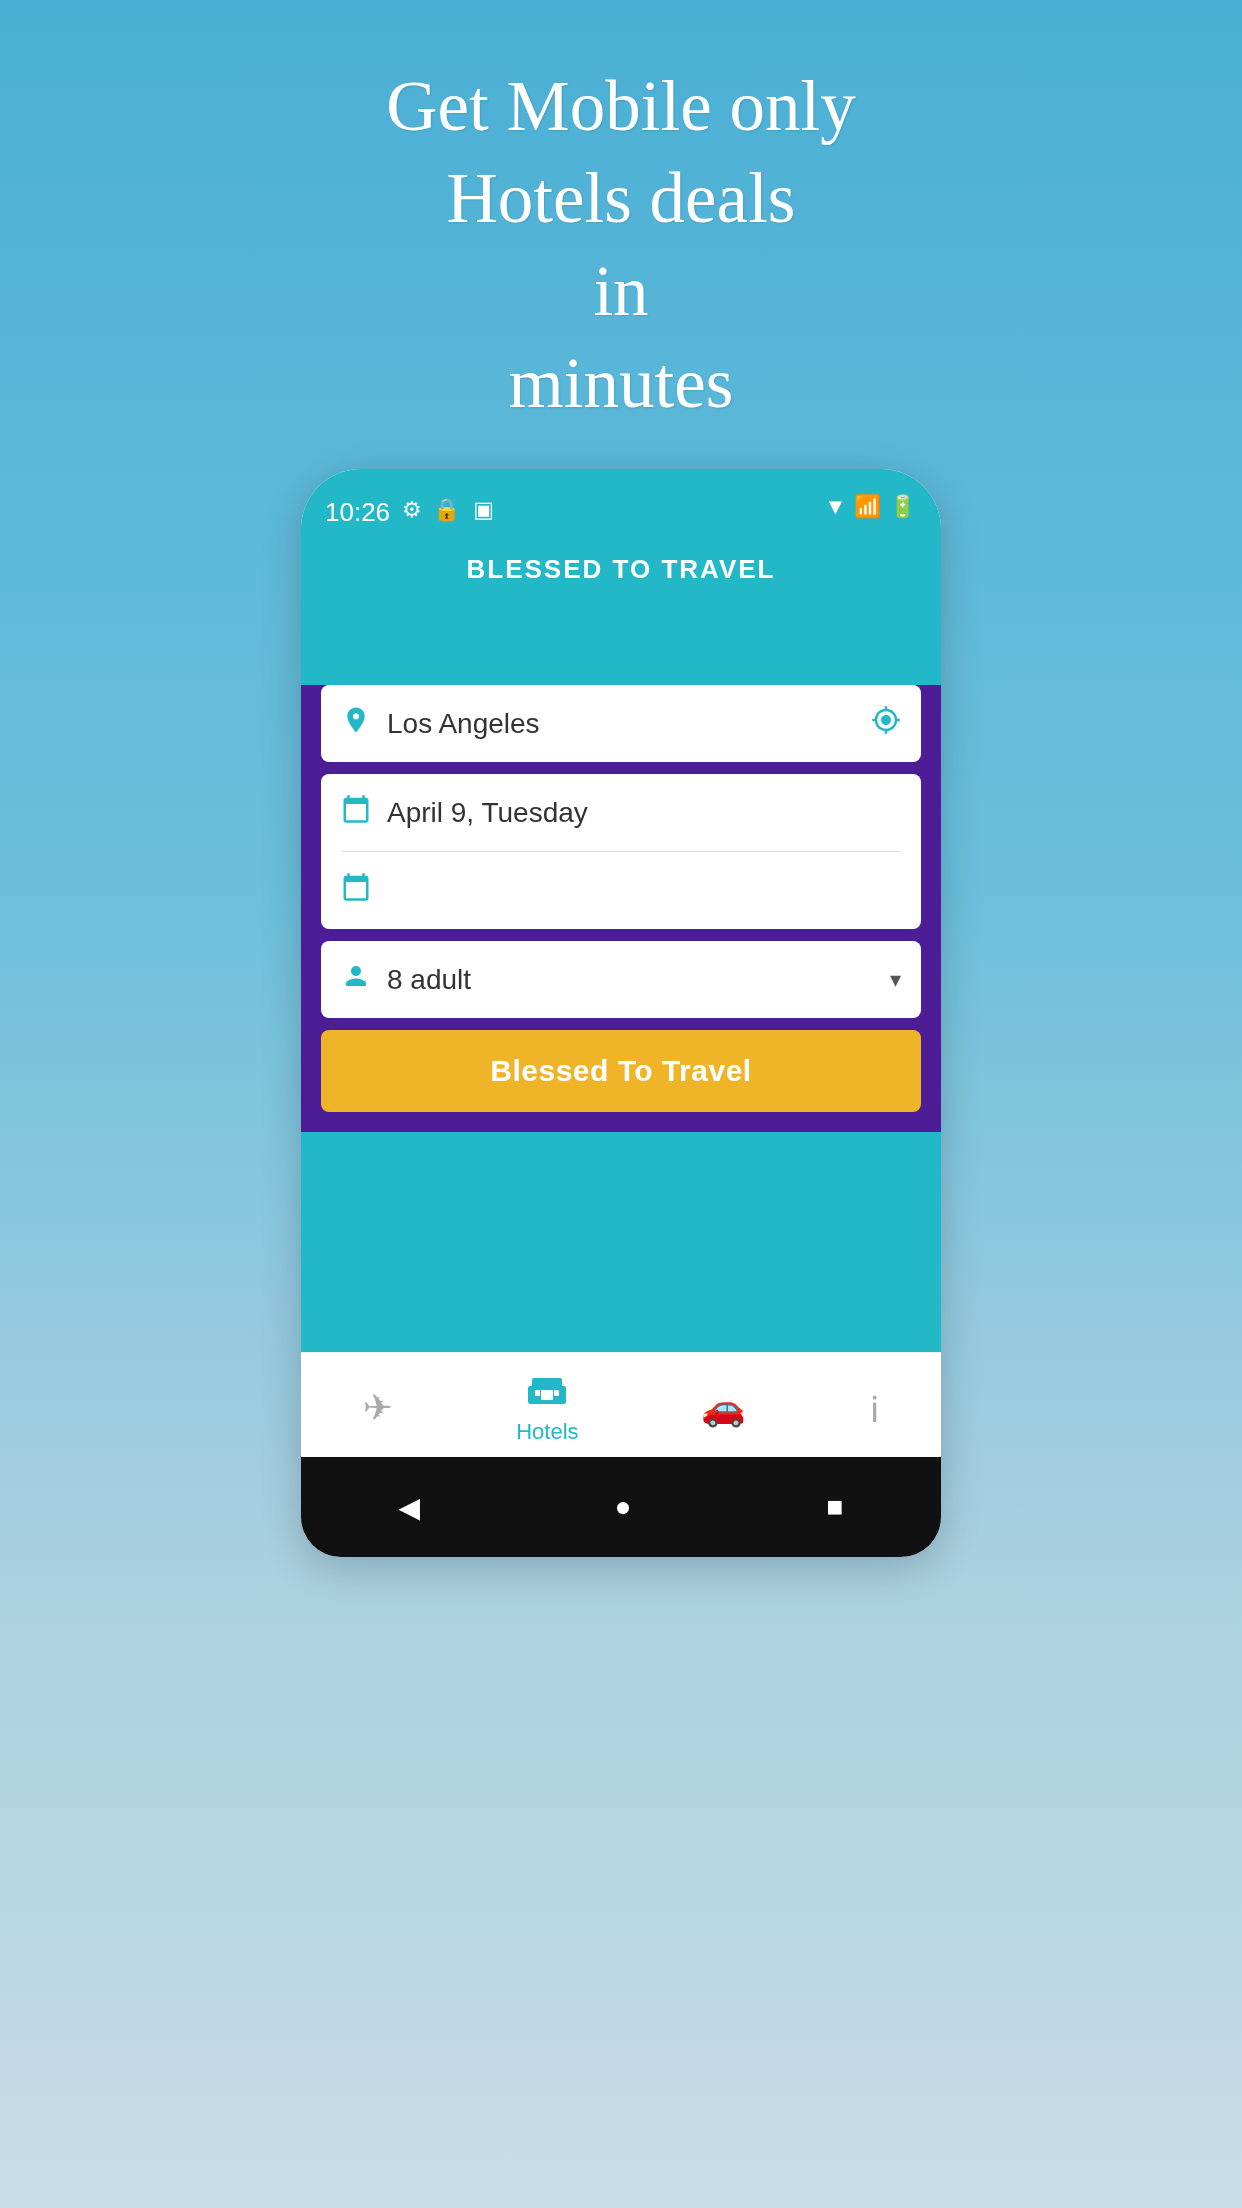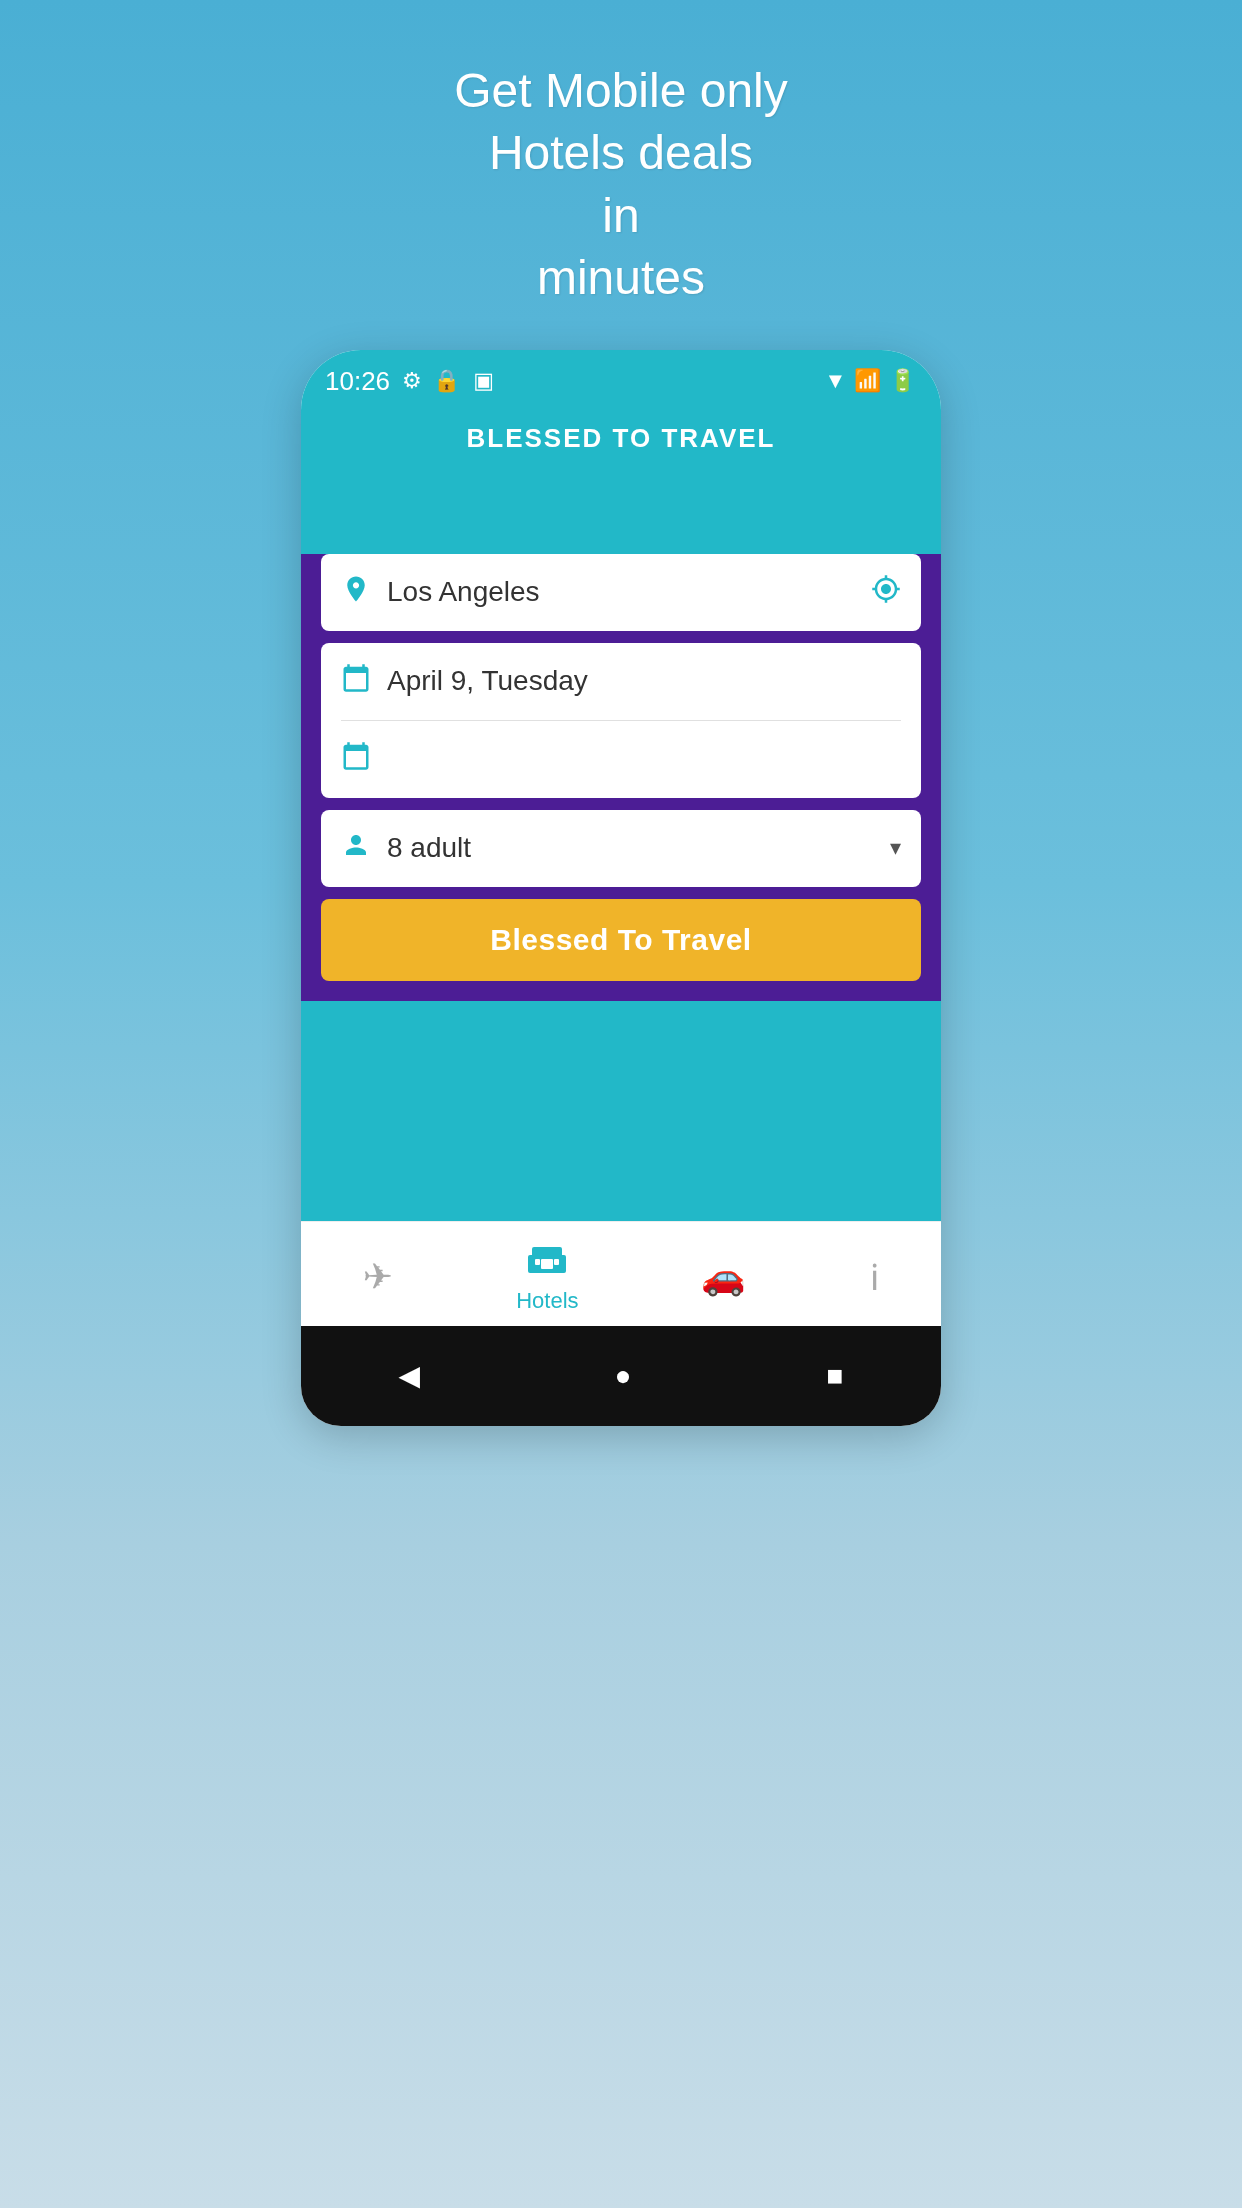--- a/index.html
+++ b/index.html
@@ -10,23 +10,23 @@
       display: flex;
       flex-direction: column;
       align-items: center;
       font-family: 'Segoe UI', Arial, sans-serif;
       overflow: hidden;
     }
 
     .promo-text {
       text-align: center;
       color: white;
-      font-size: 48px;
+      font-size: 71px;
       font-weight: 300;
-      font-family: Liberation Sans, sans-serif;
+      font-family: Liberation Serif, serif;
       line-height: 1.3;
       margin-top: 60px;
       margin-bottom: 40px;
       text-shadow: 1px 1px 2px rgba(0,0,0,0.1);
     }
 
     .phone-wrapper {
       width: 640px;
       background: white;
       border-radius: 60px 60px 40px 40px;
@@ -47,22 +47,22 @@
       display: flex;
       justify-content: space-between;
       align-items: center;
       padding: 16px 24px 8px 24px;
       color: white;
       font-size: 22px;
     }
 
     .status-left {
       display: flex;
-      align-items: center;
       gap: 12px;
+      margin-top: 12px;
     }
 
     .status-time {
       font-size: 26px;
       font-weight: 500;
     }
 
     .status-right {
       display: flex;
       align-items: center;

